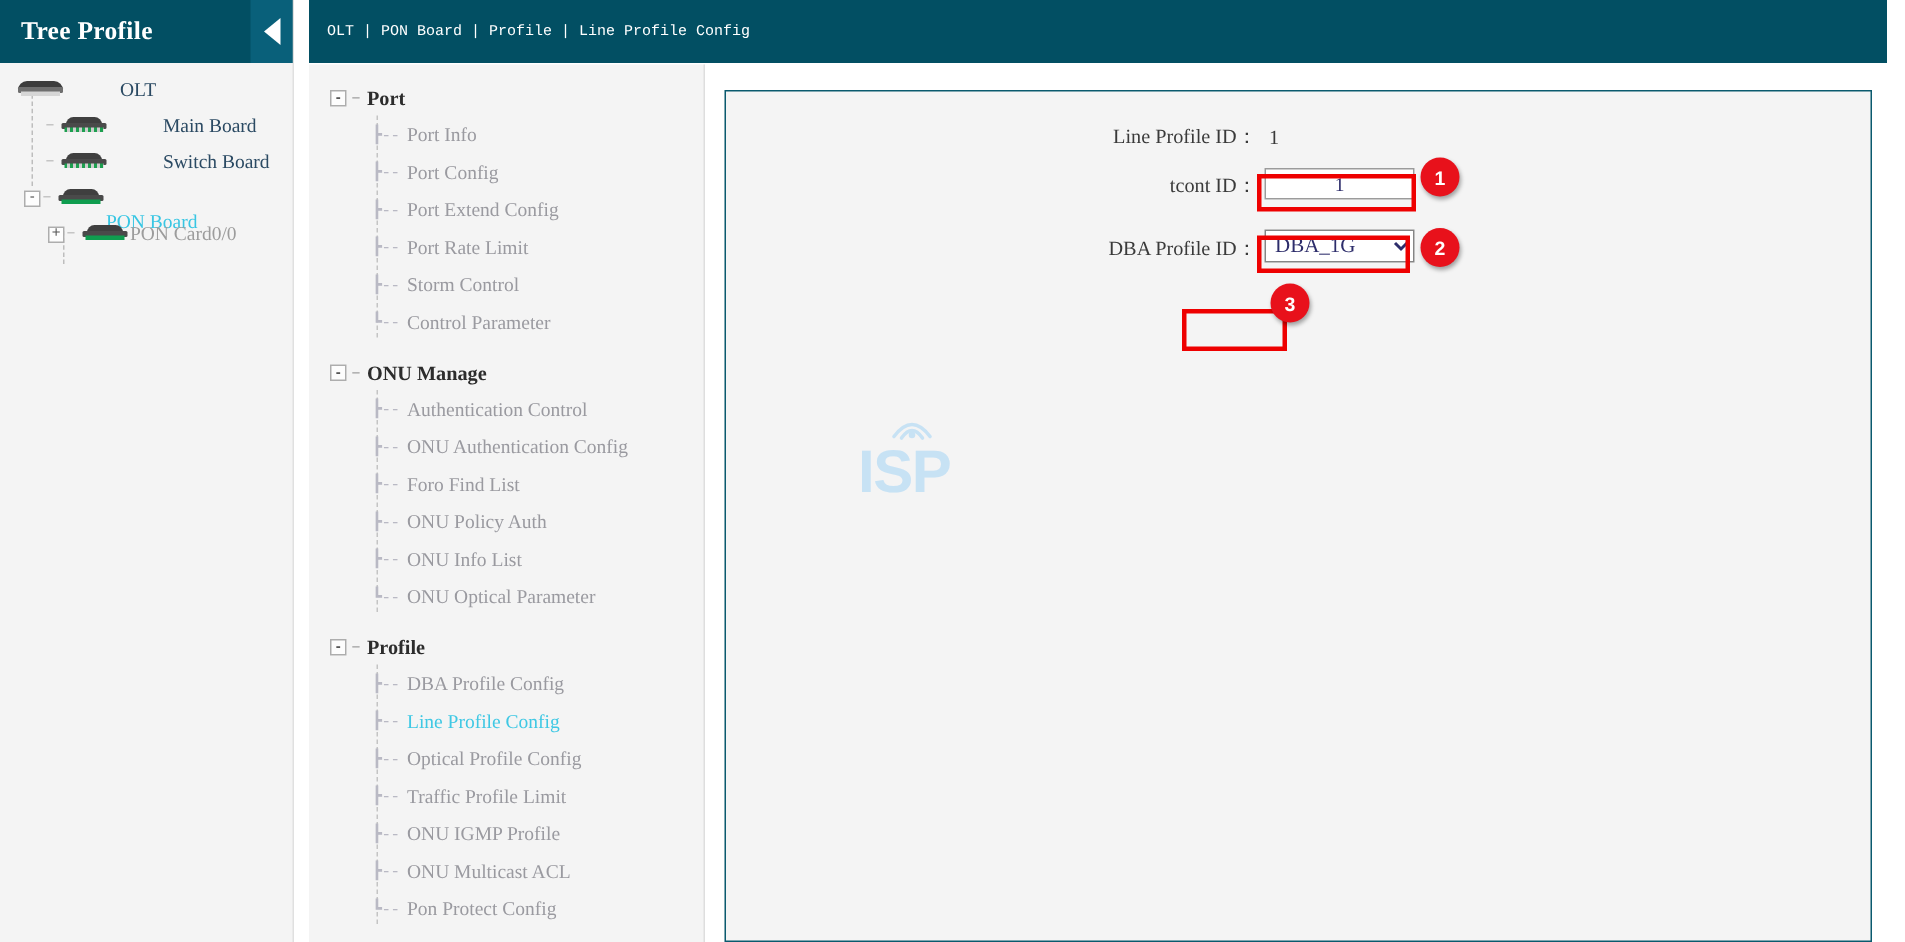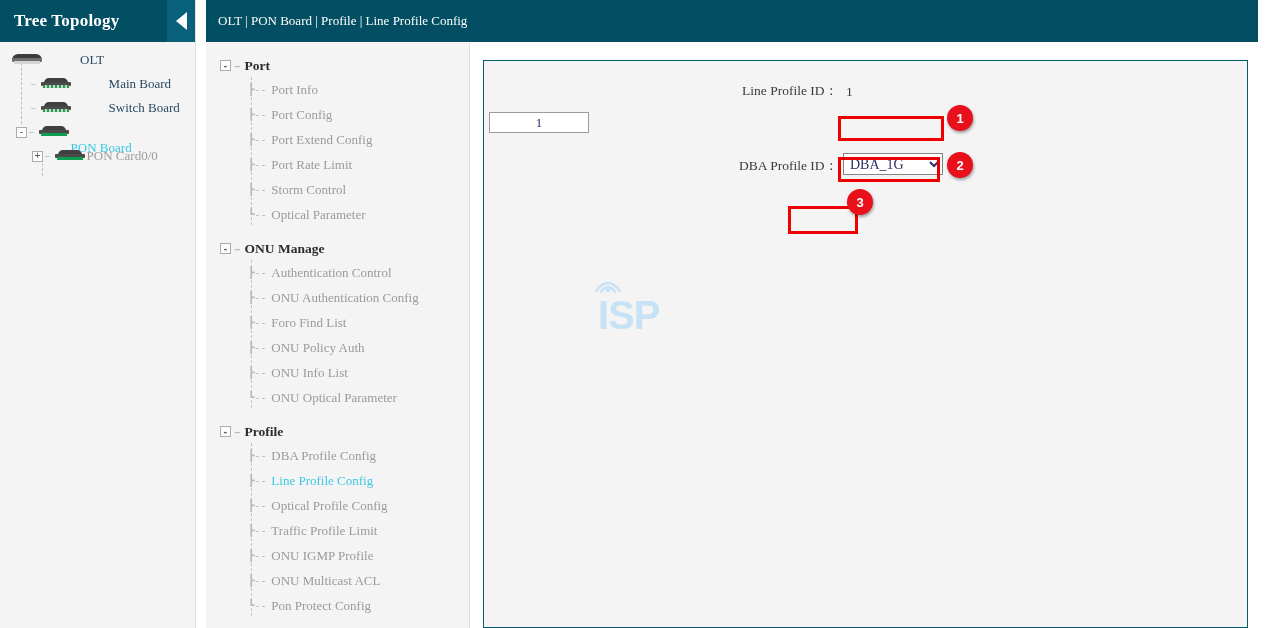--- a/index.html
+++ b/index.html
@@ -121,23 +121,23 @@
 
   
   .topbar {
     position: absolute; left: 206px; top: 0;
     width: 1052px; height: 42px;
     background: #024f63;
     display: flex; align-items: center;
   }
   .topbar-title {
     color: #ffffff;
-    font-size: 13px;
+    font-size: 10px;
     padding-left: 12px;
-    font-family: Liberation Serif, serif;
+    font-family: Liberation Mono, monospace;
   }
 
   
   .menu-panel {
     position: absolute; left: 206px; top: 43px;
     width: 264px; height: 585px;
     background: #f4f4f4;
     border-right: 1px solid #dedede;
     overflow: hidden;
   }
@@ -271,36 +271,35 @@
     font-size: 40px; font-weight: bold;
     color: #a8a8a8;
     letter-spacing: -1px;
   }
   .wm-isp {
     font-family: "Liberation Sans", sans-serif;
     font-size: 40px; font-weight: bold;
     color: #c5e2f5;
     letter-spacing: -1px;
     position: relative;
-    margin-left: 26px;
   }
   .wm-antenna {
     position: absolute;
     left: 14px; top: -22px;
     width: 44px; height: 24px;
   }
 </style>
 </head>
 <body>
 
 <div id="app">
 
   <div class="tree-panel">
     <div class="tree-header">
-      <div class="tree-header-title">Tree Topology</div>
+      <div class="tree-header-title">Tree Profile</div>
       <div class="collapse-btn">
         <div class="collapse-tri"></div>
       </div>
     </div>
 
     <div class="tree-body">
 
       <div class="vline" style="left:21px; top:16px; height:66px;"></div>
       <div class="vline" style="left:42px; top:112px; height:22px;"></div>
 
@@ -385,21 +384,21 @@
       <div class="menu-item">
         <span class="tick">┣--</span>
         <span>Port Rate Limit</span>
       </div>
       <div class="menu-item">
         <span class="tick">┣--</span>
         <span>Storm Control</span>
       </div>
       <div class="menu-item">
         <span class="tick">┗--</span>
-        <span>Optical Parameter</span>
+        <span>Control Parameter</span>
       </div>
     </div>
 
     <div class="menu-group" style="margin-top:10px;">
       <span class="expander">-</span>
       <span class="gdash">–</span>
       <span>ONU Manage</span>
     </div>
     <div style="position:relative;">
       <div class="menu-sub-line" style="top:0px; height:148px;"></div>
@@ -468,20 +467,21 @@
   </div>
 
   <div class="content-panel">
 
     <div class="form-row row-static">
       <span class="form-label">Line Profile ID：</span>
       <span class="static-val">1</span>
     </div>
 
     <div class="form-row row-tcont">
+      <span class="form-label">tcont ID：</span>
       <input class="tcont-input" type="text" value="1" style="">
     </div>
 
     <div class="form-row row-dba">
       <span class="form-label">DBA Profile ID：</span>
       <select class="dba-select">
         <option>DBA_1G</option>
       </select>
     </div>
 

